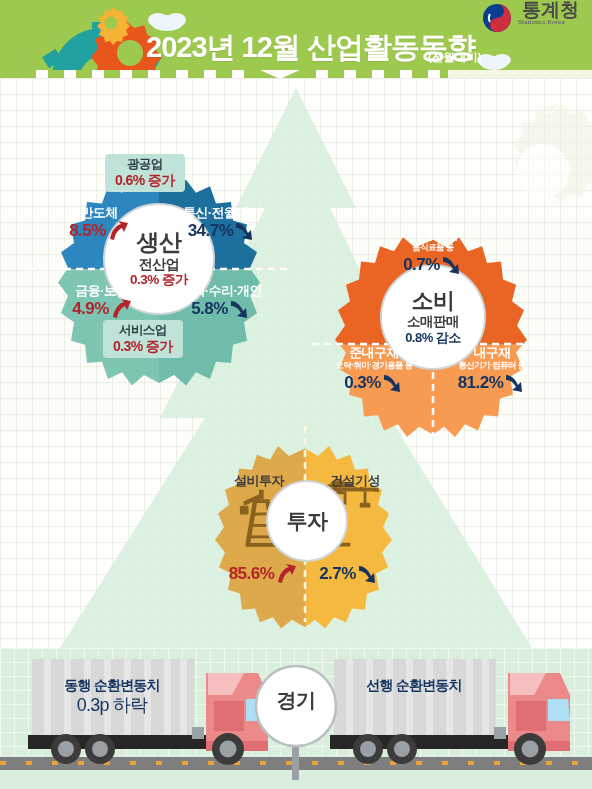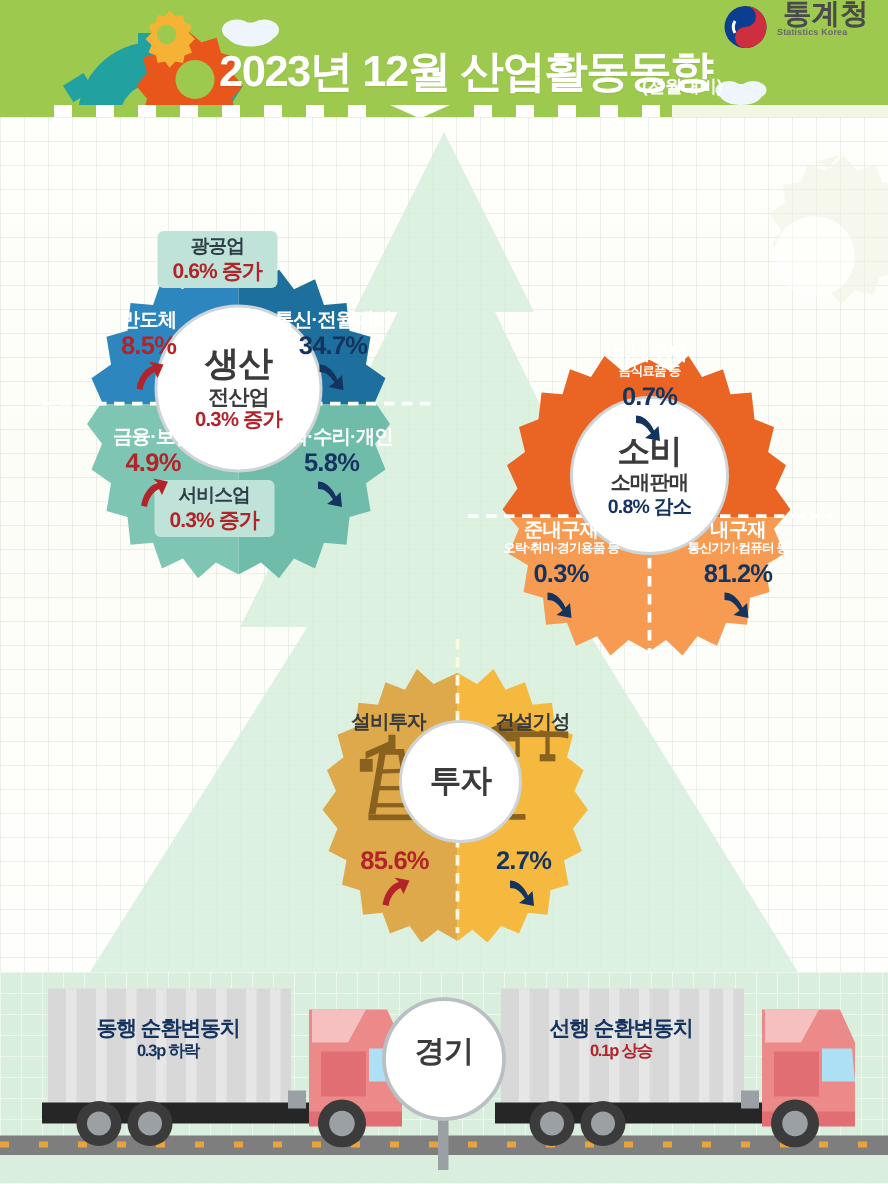--- a/index.html
+++ b/index.html
@@ -84,40 +84,40 @@
   
   #gear-investment{left:200px;top:418px;width:210px;height:210px;}
   #hub-investment{left:66px;top:62px;width:82px;height:82px;}
   .hub-i1{font-size:21px;font-weight:bold;color:#3b3b3b;letter-spacing:-.5px;}
 
   
   .lbl{position:absolute;text-align:center;white-space:nowrap;line-height:1.15;}
   .lbl .name{font-size:13px;font-weight:bold;letter-spacing:-.6px;}
   .lbl .sub{font-size:8.5px;font-weight:bold;letter-spacing:-.6px;}
   .lbl .val{font-size:17px;font-weight:bold;letter-spacing:-.5px;}
-  .val-row{display:flex;align-items:center;justify-content:center;gap:1px;flex-direction:column;}
+  .val-row{display:flex;justify-content:center;gap:1px;}
   .arrow{display:inline-block;}
 
   .chip{
     position:absolute;background:#bfe3d8;border-radius:4px;
     padding:3px 10px 4px;text-align:center;white-space:nowrap;line-height:1.18;
   }
   .chip .c-name{font-size:12.5px;font-weight:bold;color:#2f3f46;letter-spacing:-.6px;}
   .chip .c-val{font-size:14px;font-weight:bold;color:#b2232a;letter-spacing:-.6px;}
 
   .white-t{color:#ffffff;}
   .navy-t{color:#14335e;}
   .dark-t{color:#3b3b3b;}
   .red-t{color:#b2232a;}
 
   
   .truck{position:absolute;}
   .tbox-text{position:absolute;text-align:center;white-space:nowrap;line-height:1.3;}
   .tbox-text .l1{font-size:14px;font-weight:bold;letter-spacing:-.8px;}
-  .tbox-text .l2{font-size:11px;font-weight:bold;letter-spacing:-.8px;}
+  .tbox-text .l2{font-size:18px;font-weight:normal;letter-spacing:-.8px;}
 
   .sign{position:absolute;left:253px;top:662px;width:86px;height:118px;}
   .sign-label{
     position:absolute;left:253px;top:687px;width:86px;text-align:center;
     font-size:20px;font-weight:bold;color:#3b3b3b;letter-spacing:-.5px;
   }
   .road{position:absolute;left:0;top:757px;width:592px;height:13px;background:#7e7e7e;}
   .road-dash{position:absolute;left:0;top:761px;width:592px;height:4px;
     background:repeating-linear-gradient(to right,#e8a33d 0 6px,transparent 6px 26px);}
   .road-base{position:absolute;left:0;top:770px;width:592px;height:19px;background:#d9eedd;}
@@ -502,21 +502,20 @@
       <circle cx="38" cy="94" r="15" fill="#3b3b3b"></circle>
         <circle cx="38" cy="94" r="8" fill="#9aa0a4"></circle>
       <circle cx="72" cy="94" r="15" fill="#3b3b3b"></circle>
         <circle cx="72" cy="94" r="8" fill="#9aa0a4"></circle>
       <circle cx="200" cy="94" r="16" fill="#3b3b3b"></circle>
         <circle cx="200" cy="94" r="8.5" fill="#9aa0a4"></circle>
     </g>
   </svg>
   <div class="tbox-text" style="left:334px;top:676px;width:160px;">
     <div class="l1 navy-t">선행 순환변동치</div>
-    <div class="l2 red-t">0.1p 상승</div>
   </div>
 
   <svg class="sign" viewBox="0 0 86 118">
     <rect x="39" y="58" width="7" height="60" fill="#9aa0a4"></rect>
     <circle cx="43" cy="44" r="40" fill="#ffffff" stroke="#b9bfc2" stroke-width="2.5"></circle>
   </svg>
   <div class="sign-label">경기</div>
 
 </div>
 

